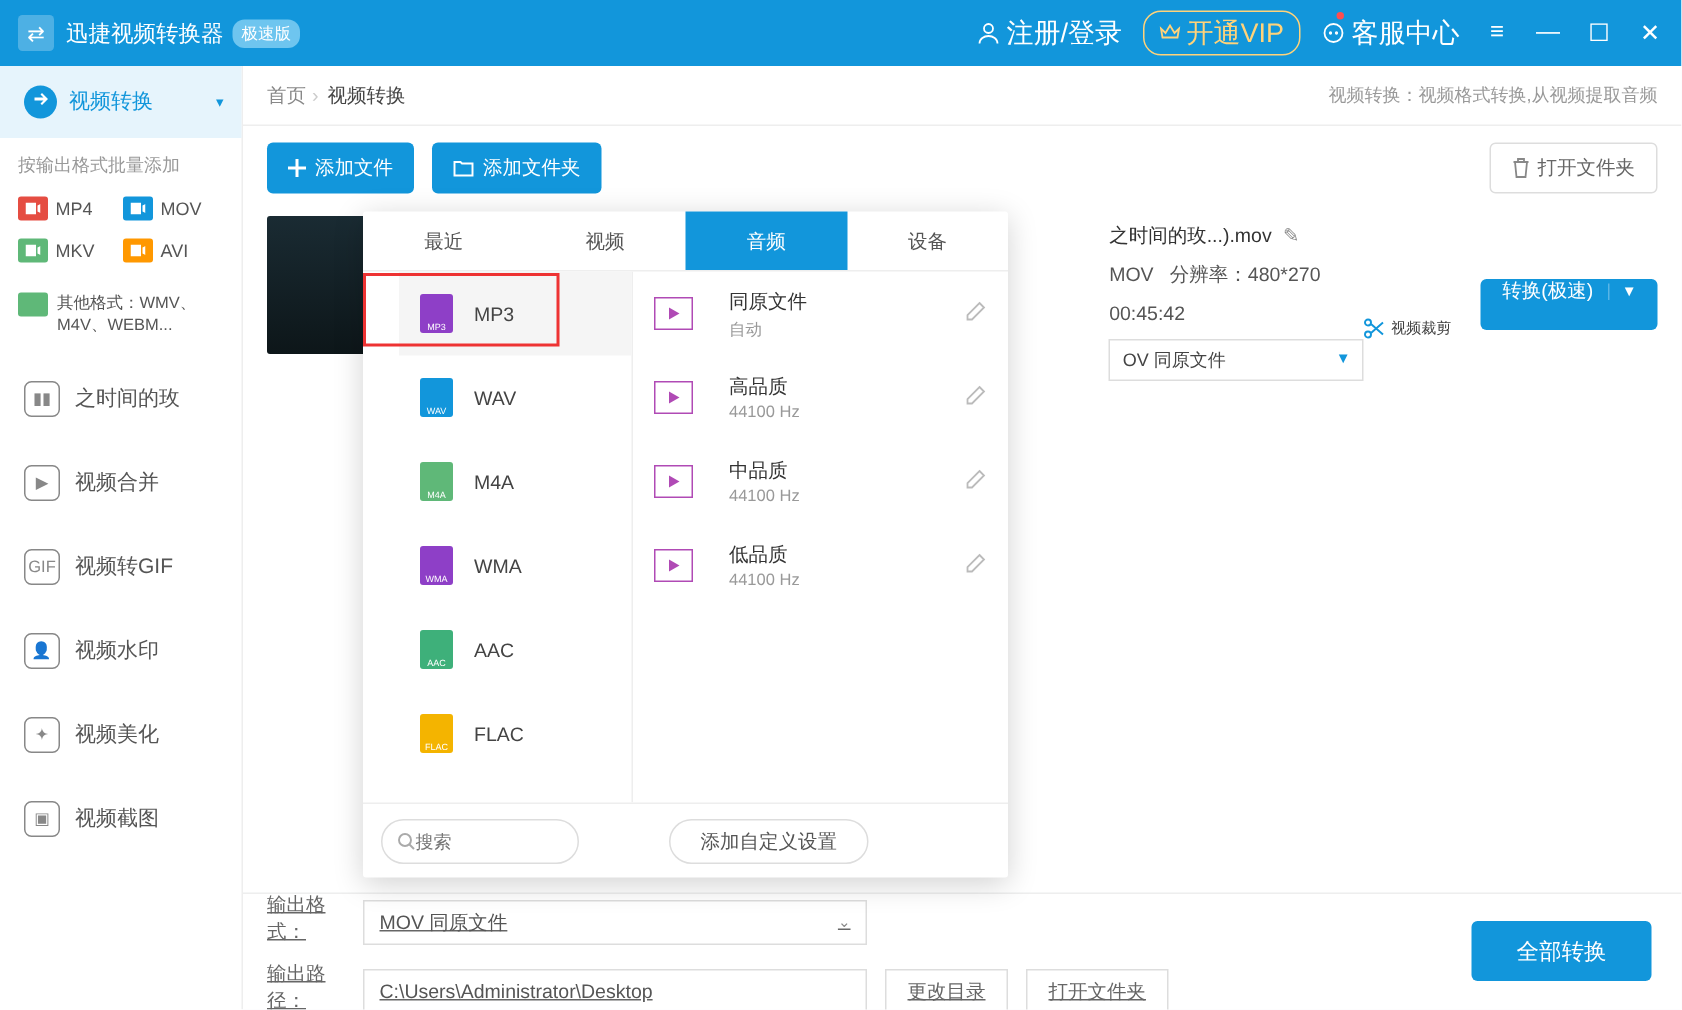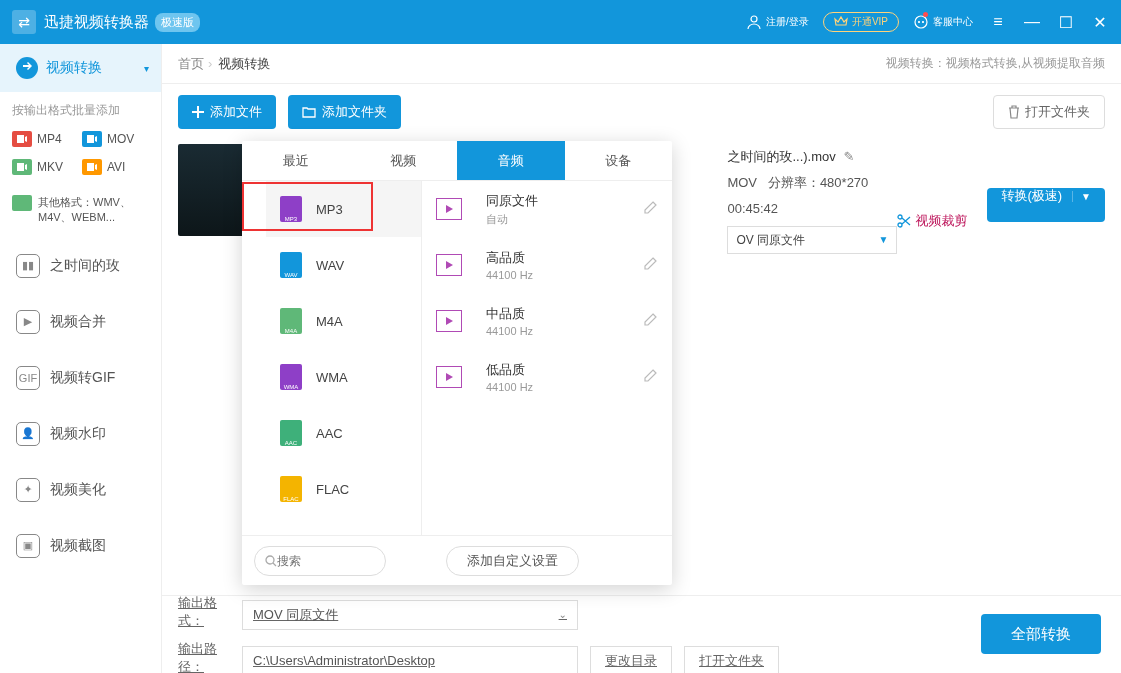--- a/index.html
+++ b/index.html
@@ -3,21 +3,21 @@
 <meta charset="utf-8">
 <style>
 * { margin: 0; padding: 0; box-sizing: border-box; font-family: "Microsoft YaHei", Arial, sans-serif; }
 body { width: 1121px; height: 673px; background: #fff; overflow: hidden; position: relative; }
 
 .titlebar { height: 44px; background: #1296db; display: flex; align-items: center; padding: 0 12px; color: #fff; }
 .titlebar .app-icon { width: 24px; height: 24px; background: rgba(255,255,255,.25); border-radius: 3px; display: flex; align-items: center; justify-content: center; margin-right: 8px; font-size: 14px; }
 .titlebar .app-title { font-size: 15px; }
 .titlebar .app-badge { background: #6ec5ef; color: #fff; font-size: 11px; padding: 2px 6px; border-radius: 8px; margin-left: 6px; }
 .titlebar .spacer { flex: 1; }
-.titlebar .tb-btn { display: flex; align-items: center; margin-left: 14px; font-size: 10px; cursor: pointer; }
+.titlebar .tb-btn { display: flex; align-items: center; margin-left: 14px; font-size: 18px; cursor: pointer; }
 .titlebar .tb-btn svg { margin-right: 4px; }
 .titlebar .vip { border: 1px solid #ffd37a; color: #ffd37a; border-radius: 12px; padding: 2px 10px; }
 .titlebar .wc { width: 18px; height: 18px; margin-left: 16px; cursor: pointer; display: flex; align-items: center; justify-content: center; }
 
 .layout { display: flex; height: calc(100% - 44px); }
 
 .sidebar { width: 162px; background: #fff; border-right: 1px solid #eee; }
 .sidebar .active-item { height: 48px; background: #e6f4fc; display: flex; align-items: center; padding-left: 16px; color: #1296db; font-size: 14px; position: relative; }
 .sidebar .active-item .circle { width: 22px; height: 22px; background: #1296db; border-radius: 50%; display: flex; align-items: center; justify-content: center; margin-right: 8px; }
 .sidebar .active-item .chev { position: absolute; right: 12px; font-size: 10px; }
@@ -44,21 +44,21 @@
 
 .content { flex: 1; position: relative; padding: 0 16px; background: #fff; }
 .file-row { display: flex; align-items: flex-start; padding-top: 4px; }
 .thumb { width: 68px; height: 92px; background: linear-gradient(180deg,#1a2b33,#0d1619); border-radius: 2px; margin-right: 12px; flex-shrink: 0; }
 .file-meta { font-size: 13px; color: #555; line-height: 2; }
 .file-meta .filename { color: #333; }
 .file-meta .edit-link { color: #888; margin-left: 4px; cursor: pointer; }
 .row-select { display: flex; align-items: center; border: 1px solid #ddd; height: 28px; font-size: 12px; width: 170px; padding: 0 8px; color: #444; cursor: pointer; margin-top: 4px; }
 .row-select .sel-chev { margin-left: auto; color: #1296db; font-size: 10px; }
 .row-actions { margin-left: auto; display: flex; align-items: center; gap: 20px; padding-top: 36px; }
-.trim { color: #be185d; font-size: 13px; display: flex; align-items: center; cursor: pointer; margin-top: 32px; }
+.trim { color: #404040; font-size: 10px; display: flex; align-items: center; cursor: pointer; margin-top: 32px; }
 .trim svg { margin-right: 4px; }
 .convert-btn { background: #1296db; color: #fff; height: 34px; padding: 0 6px 18px 14px; border-radius: 4px; display: flex; align-items: center; font-size: 13px; cursor: pointer; }
 .convert-btn .cb-chev { border-left: 1px solid rgba(255,255,255,.3); margin-left: 10px; padding: 0 8px; font-size: 10px; }
 
 .footer { height: 78px; border-top: 1px solid #eee; background: #fff; padding: 10px 16px; display: flex; flex-direction: column; justify-content: center; gap: 10px; position: relative; }
 .footer .frow { display: flex; align-items: flex-end; font-size: 13px; color: #666; text-decoration: underline; }
 .footer .flabel { width: 64px; }
 .footer .fselect, .footer .finput { height: 30px; border: 1px solid #ddd; padding: 0 10px; background: #fff; font-size: 13px; color: #555; display: flex; align-items: center; }
 .footer .fselect { width: 336px; cursor: pointer; }
 .footer .fselect .sel-chev { margin-left: auto; color: #888; font-size: 10px; }

